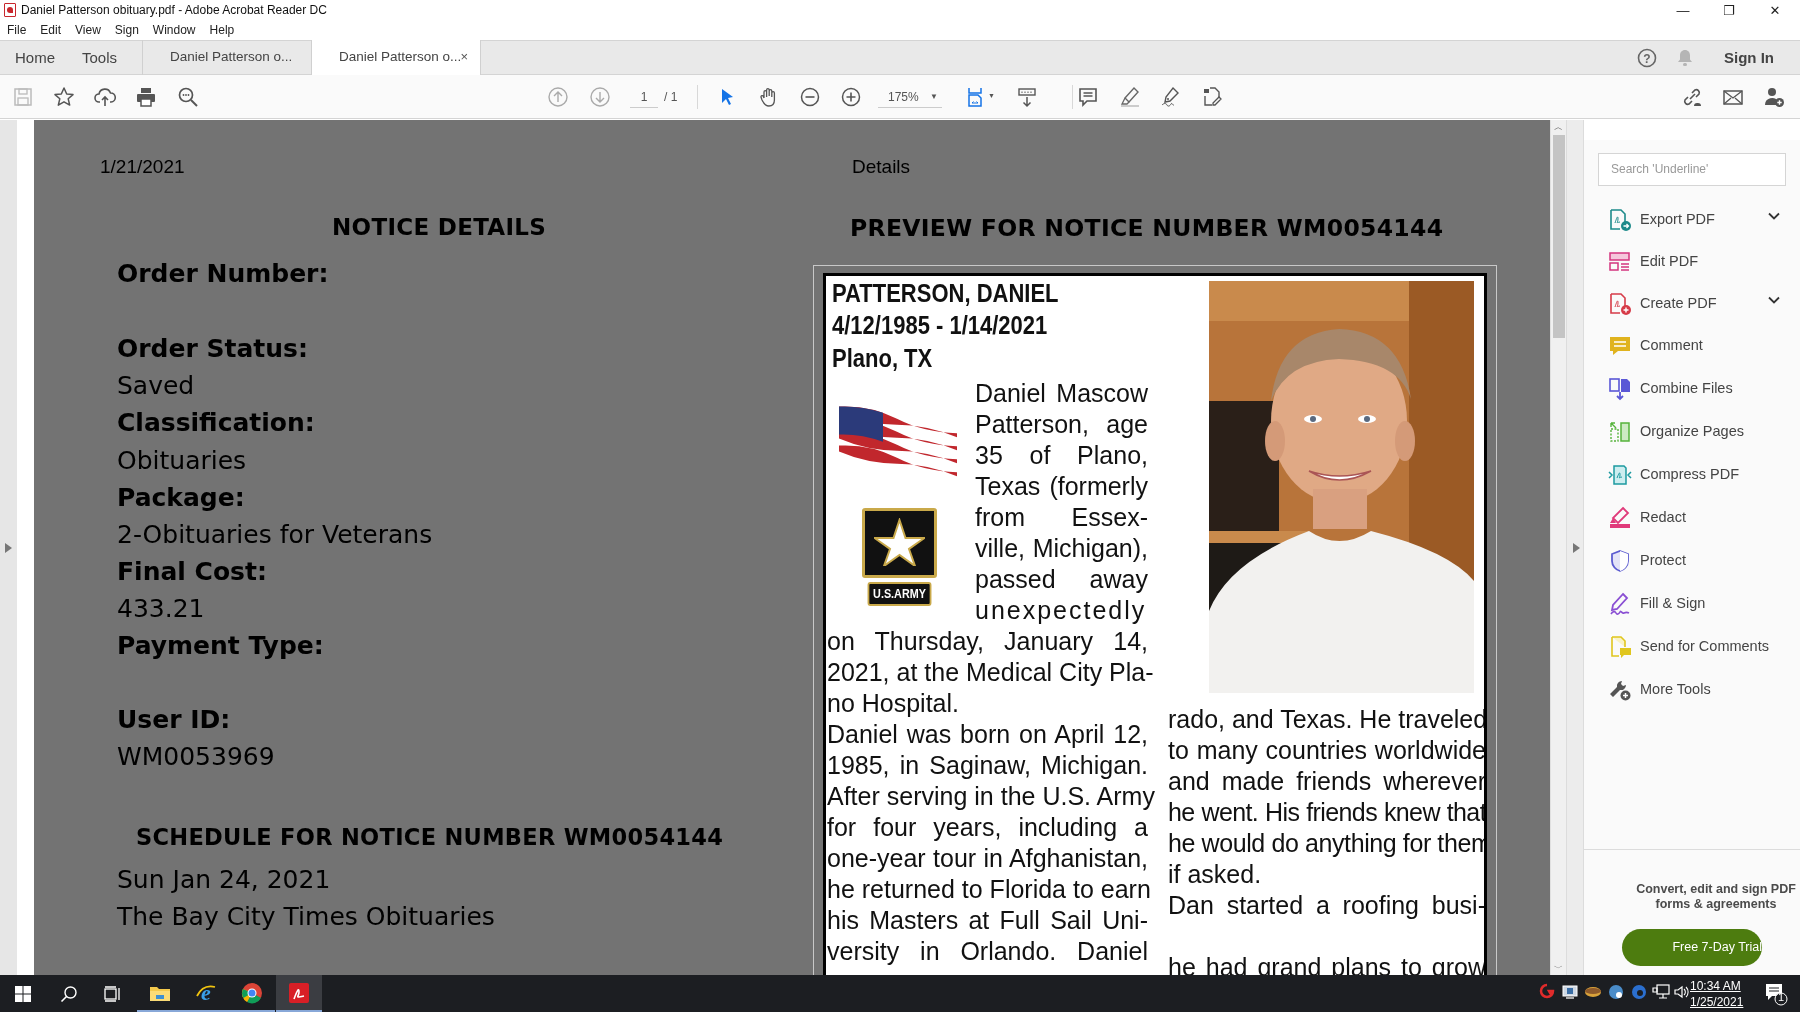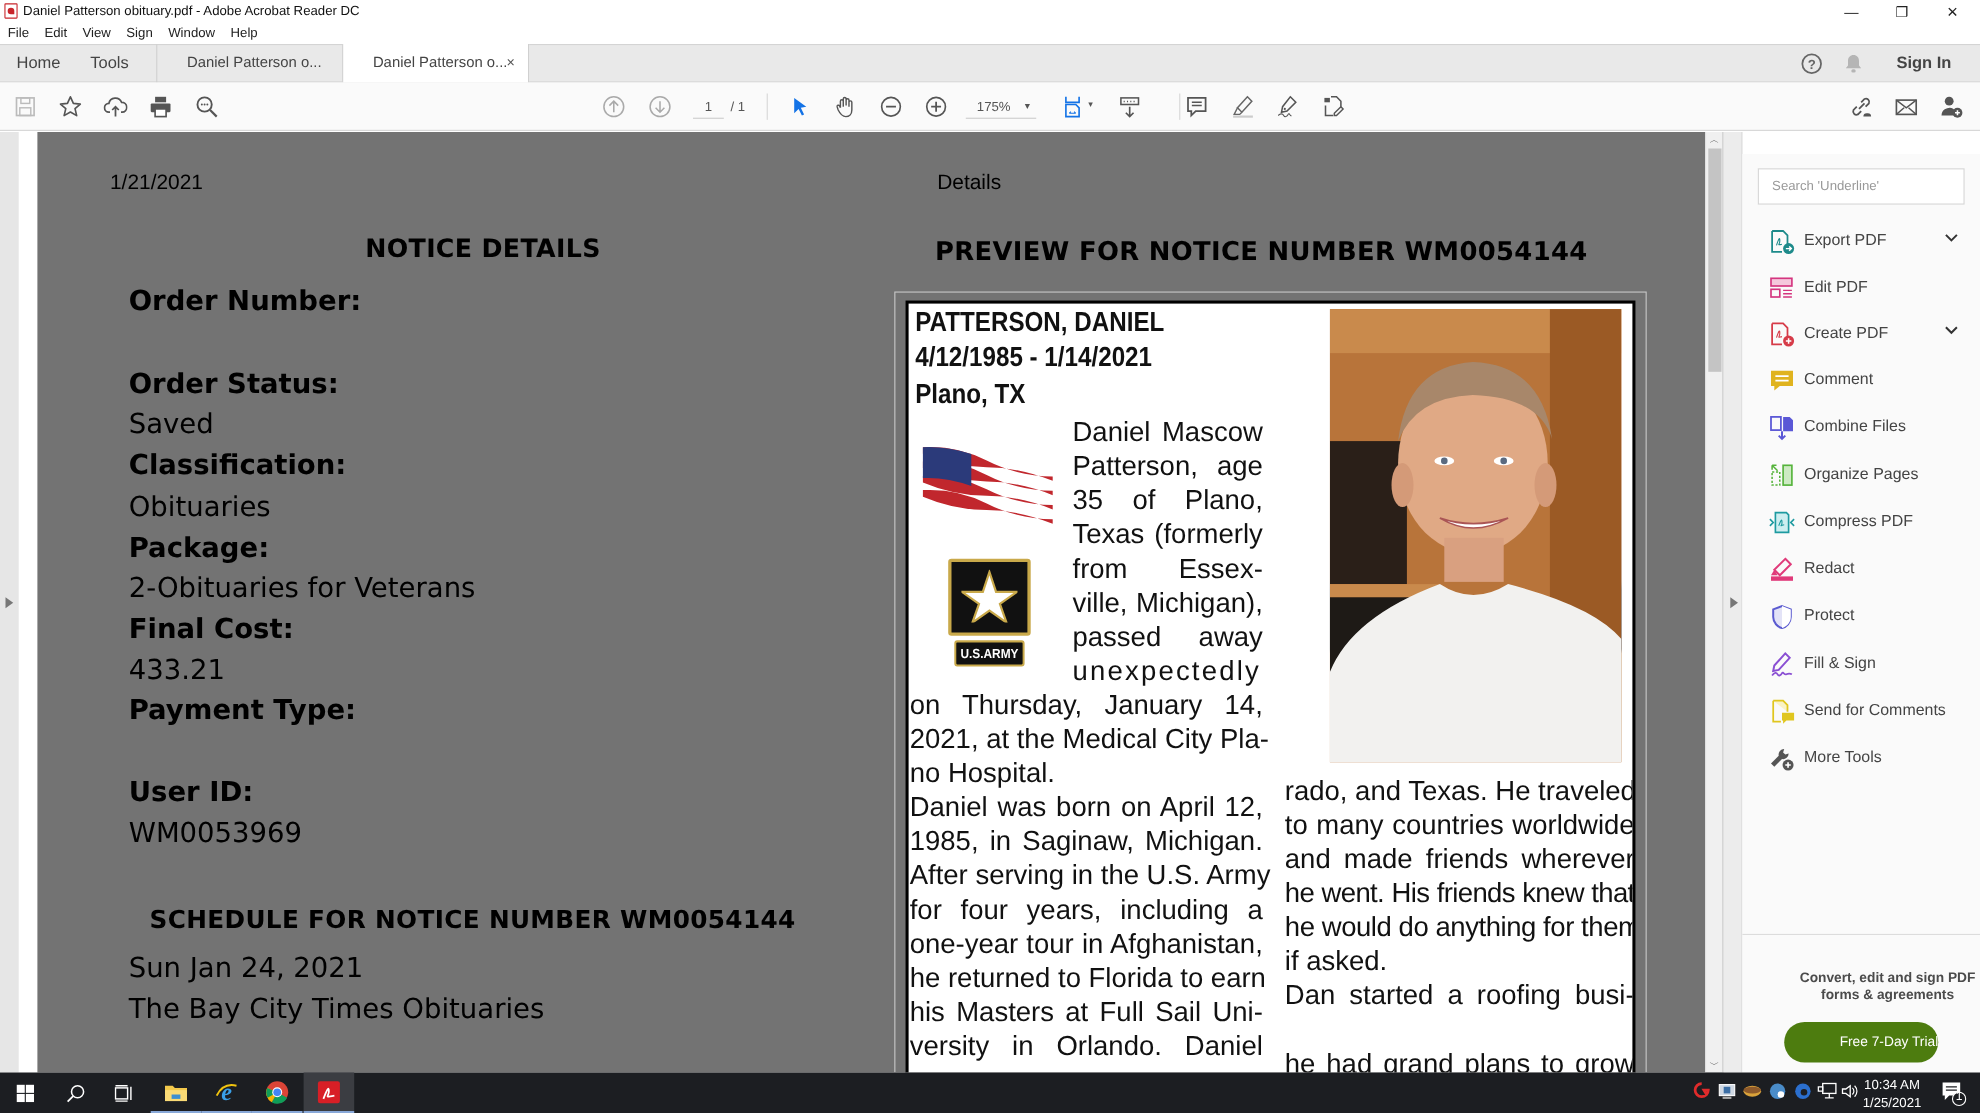--- a/index.html
+++ b/index.html
@@ -73,21 +73,21 @@
   #rpanel .divider { position: absolute; left: 0; top: 709px; width: 216px; height: 1px; background: #dcdcdc; }
   #rpanel .promo { position: absolute; left: 0; top: 742px; width: 216px; text-align: center; font-size: 12.5px; font-weight: bold; color: #4b4b4b; line-height: 15px; padding-left: 48px; }
   #rpanel .trial { position: absolute; left: 38px; top: 789px; width: 140px; height: 37px; border-radius: 19px; background: #4d7c0f; color: #fff; font-size: 12.5px; text-align: right; line-height: 37px; }
 
   
   #taskbar { left: 0; top: 975px; width: 1800px; height: 37px; background: #1c1e22; }
   .tbicon { top: 0; width: 46px; height: 37px; display: flex; align-items: center; justify-content: center; }
   .tbicon.active { background: #3b3d42; border-bottom: 2px solid #88a8d8; }
   .tbicon.open { border-bottom: 2px solid #88a8d8; }
   .tray { top: 8px; width: 18px; height: 18px; }
-  .clock { left: 1690px; top: 3px; width: 60px; text-align: center; color: #fff; font-size: 12px; line-height: 16px; }
+  .clock { left: 1690px; top: 3px; width: 60px; color: #fff; font-size: 12px; line-height: 16px; text-decoration: underline; }
 </style>
 </head>
 <body>
 
 <div id="titlebar" class="abs">
   <div class="abs app-icon"></div>
   <div class="abs title">Daniel Patterson obituary.pdf - Adobe Acrobat Reader DC</div>
   <div class="abs winctl" style="left:1660px">—</div>
   <div class="abs winctl" style="left:1706px">❐</div>
   <div class="abs winctl" style="left:1752px">✕</div>

